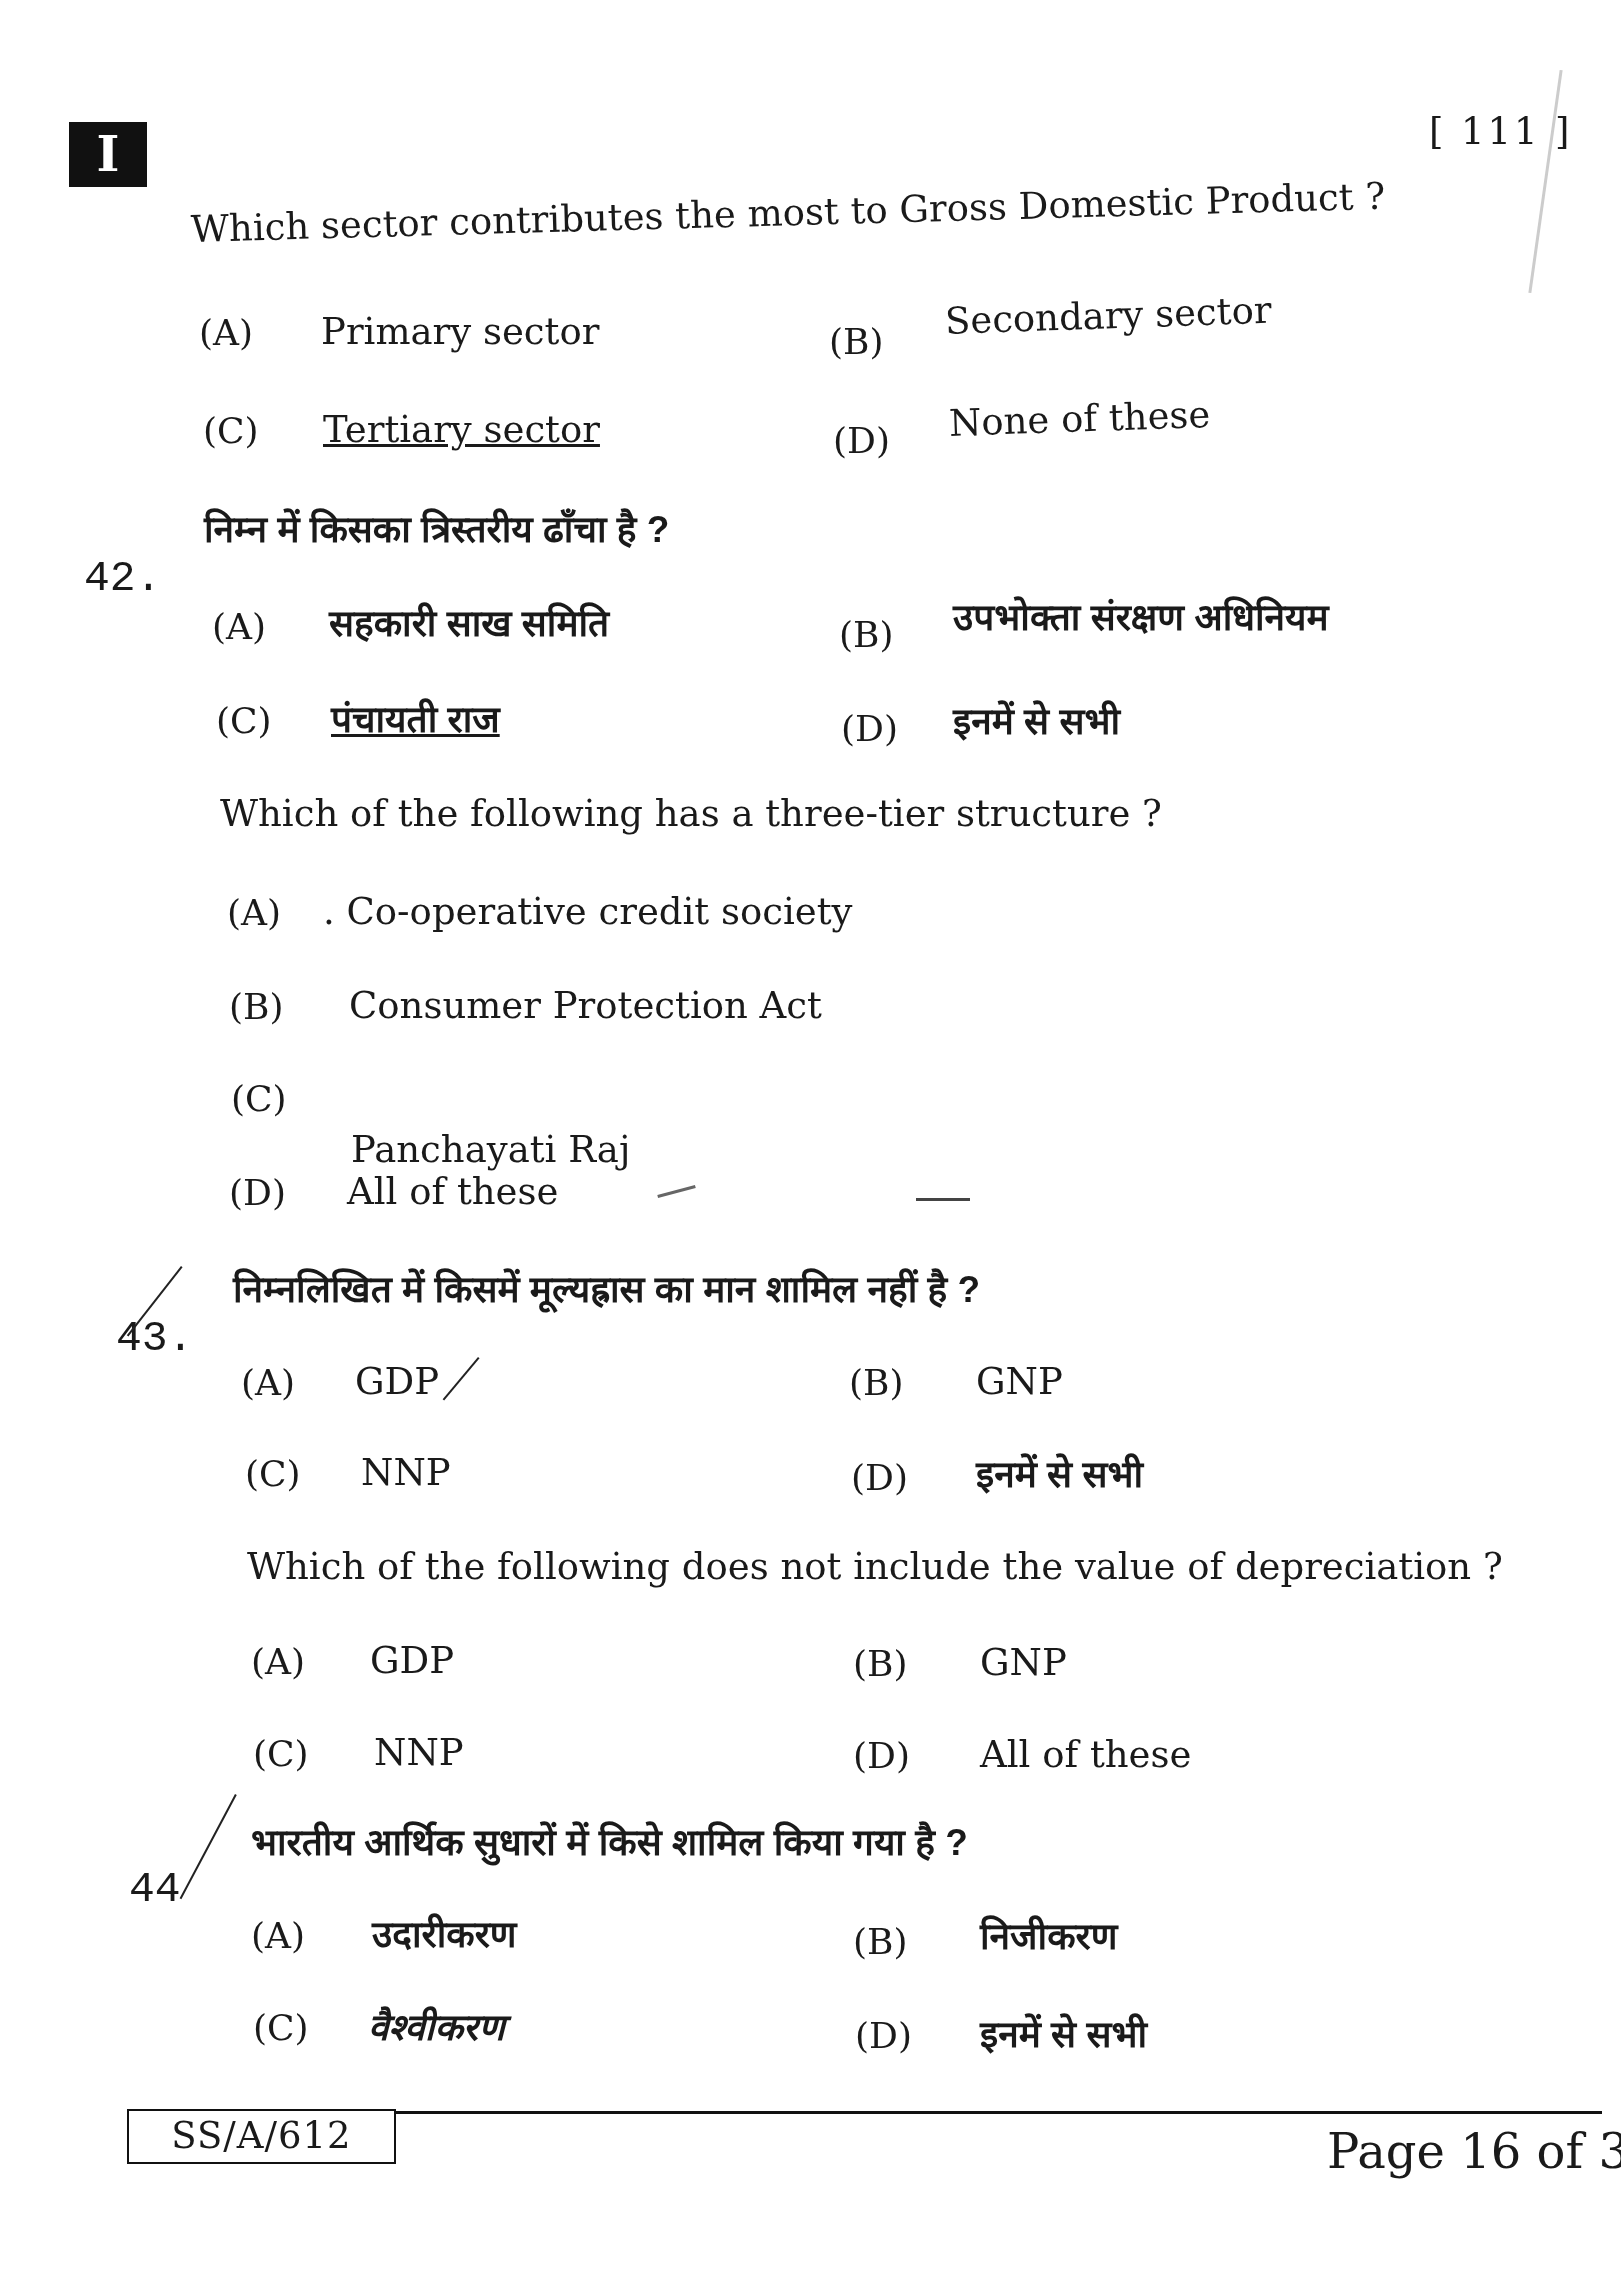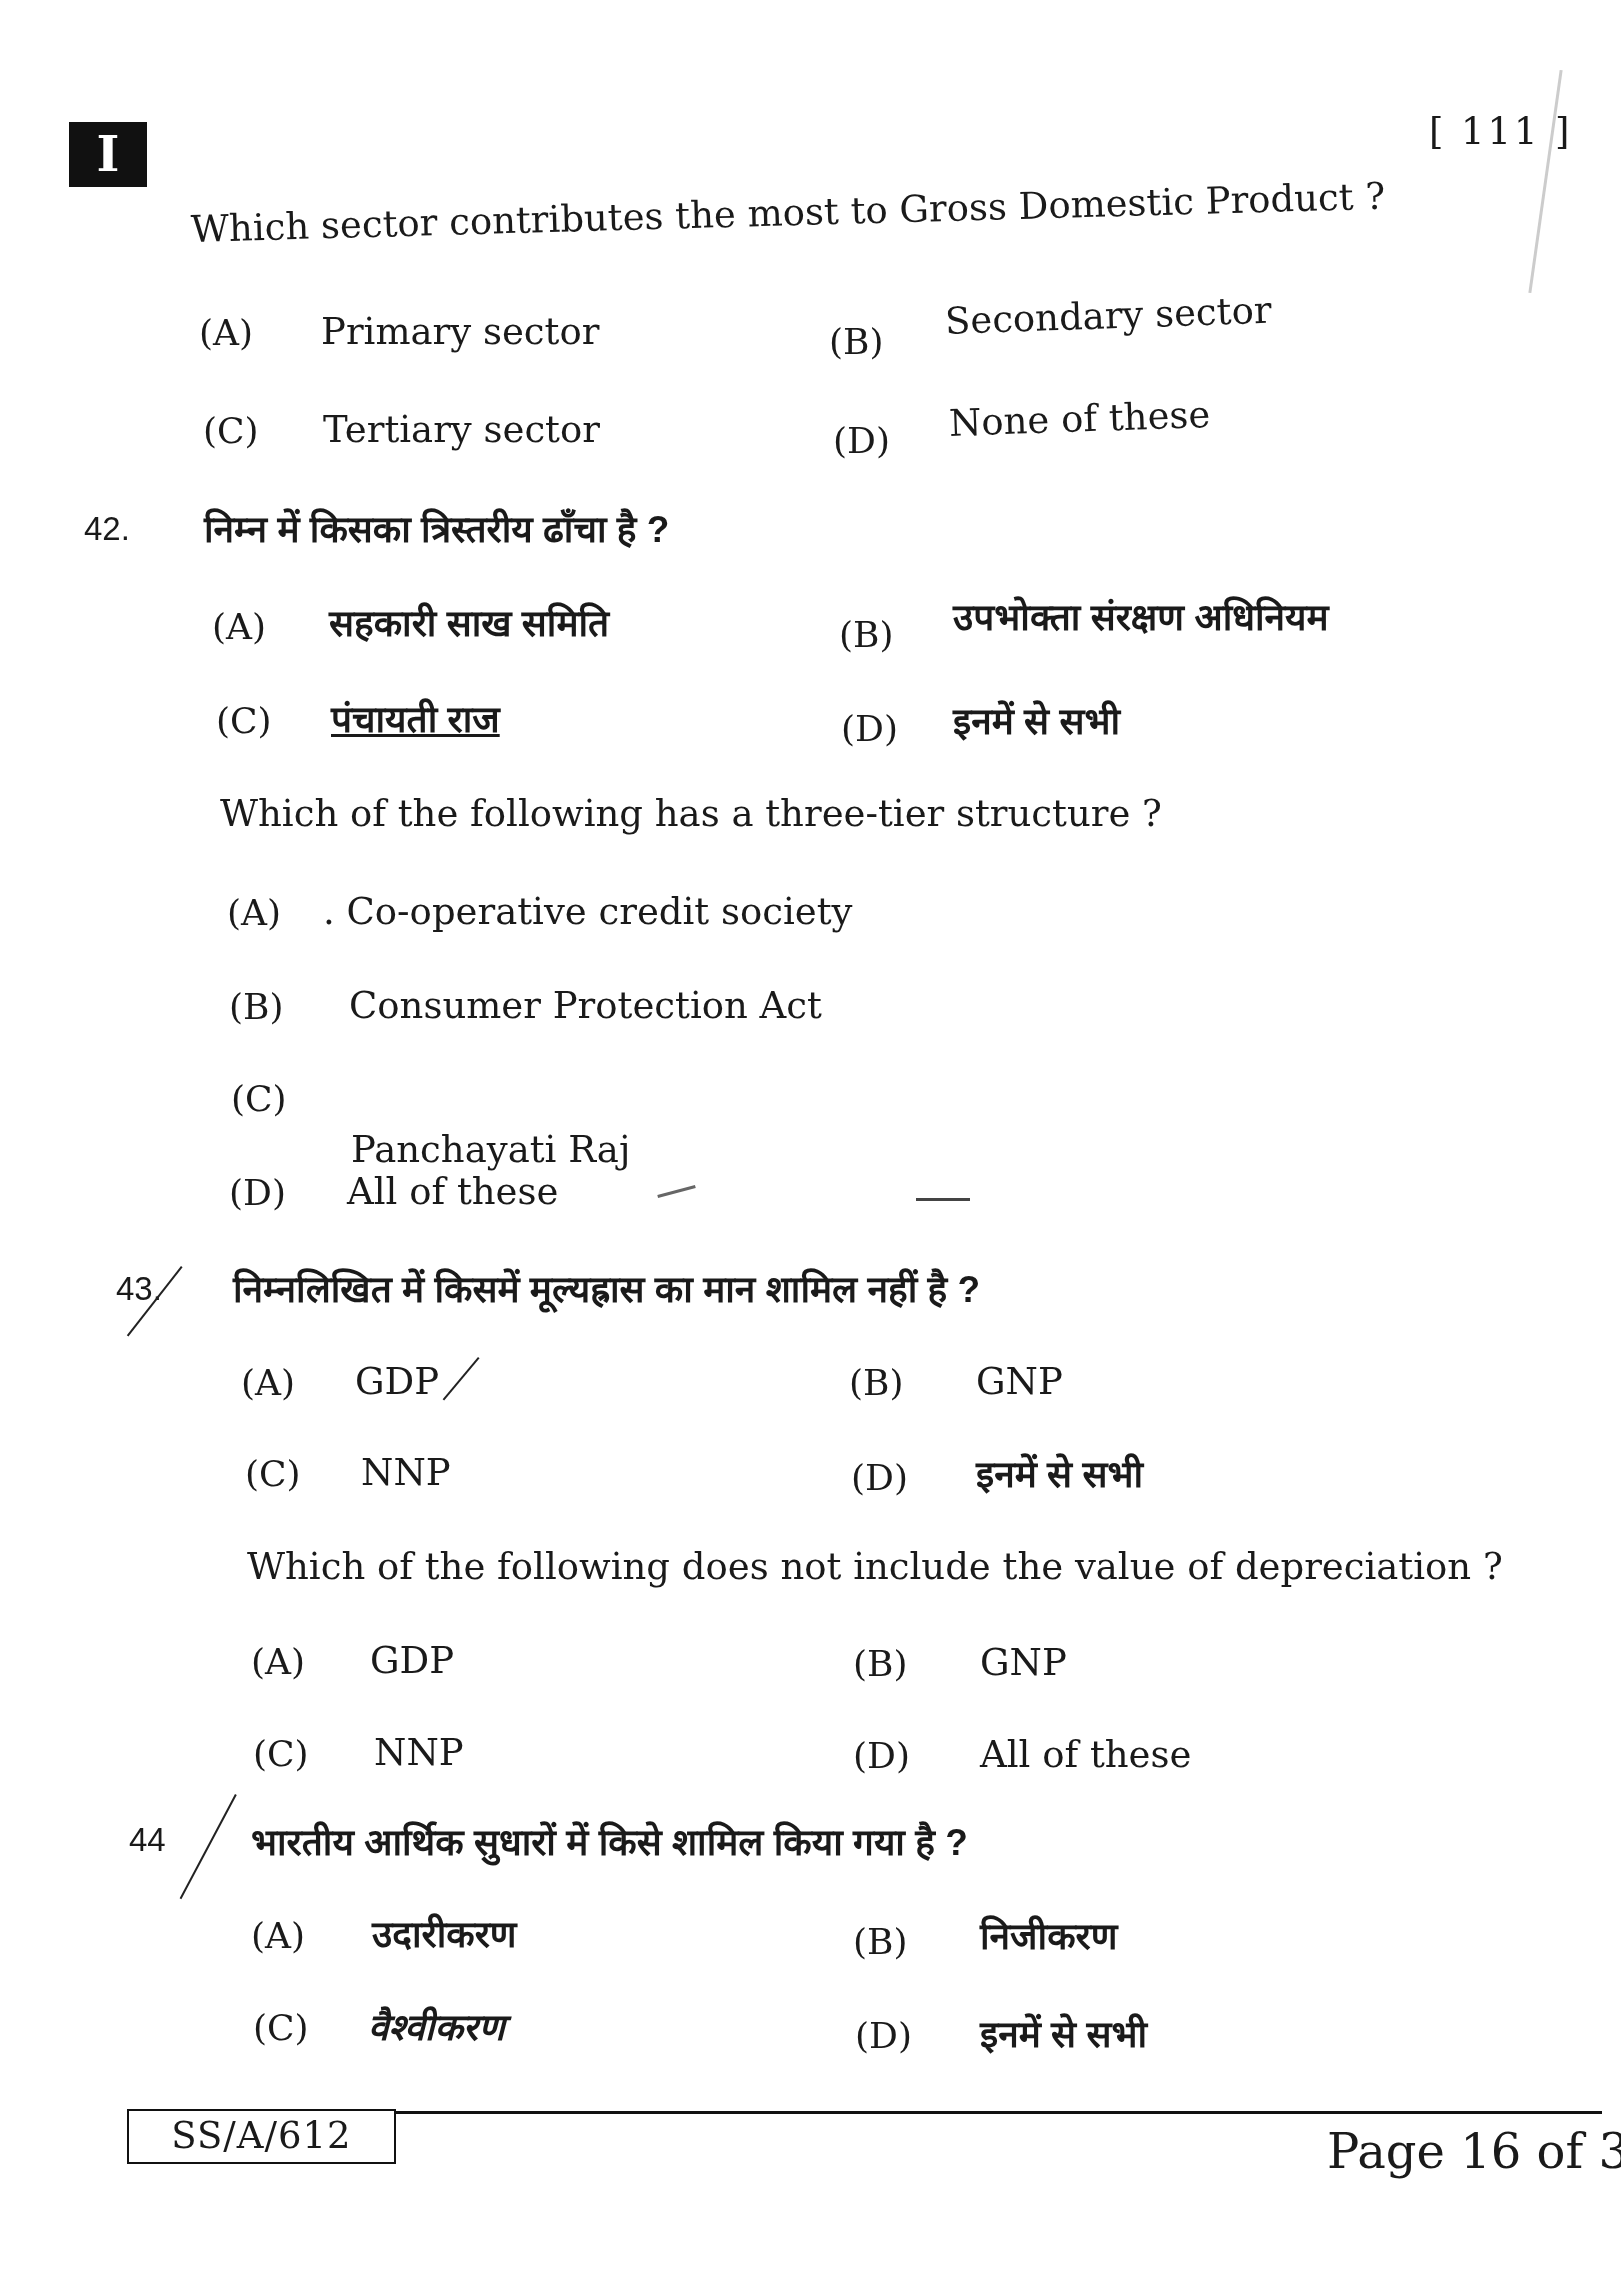--- a/index.html
+++ b/index.html
@@ -10,21 +10,21 @@
   }
   .abs { position: absolute; white-space: nowrap; }
   .set-badge {
     left: 69px; top: 122px; width: 78px; height: 65px;
     background: #111; color: #fff; font-weight: bold;
     font-size: 49px; line-height: 65px; text-align: center;
     font-family: "DejaVu Serif", serif;
   }
   .page-code { left: 1429px; top: 110px; font-size: 37px; letter-spacing: 2.9px; }
   .q-text { font-size: 37px; }
-  .q-num { font-size: 33px; font-family: Liberation Sans, sans-serif; }
+  .q-num { font-size: 43px; font-family: Liberation Mono, monospace; margin-top: 44px; }
   .opt-label { font-size: 36px; }
   .opt-text { font-size: 37px; }
   .hindi { font-family: "Liberation Sans", "DejaVu Sans", sans-serif; font-weight: bold; font-size: 37px; }
   .tick { position: absolute; border-left: 2.9px solid #222; transform-origin: top left; }
   .footer-code {
     left: 127px; top: 2109px; height: 55px; width: 269px;
     border: 2.9px solid #111; box-sizing: border-box;
     font-size: 37px; line-height: 49px; text-align: center; letter-spacing: 1px;
   }
   .footer-rule {
@@ -40,21 +40,21 @@
 <div class="abs set-badge">I</div>
 <div class="abs page-code">[ 111 ]</div>
 <div class="scan-mark" style="left:1544px;top:69px;width:2.9px;height:225px;transform:rotate(8deg);background:#ccc;"></div>
 
 <div class="abs q-text" style="left:191px;top:208px;transform:rotate(-1.6deg);transform-origin:left center;">Which sector contributes the most to Gross Domestic Product ?</div>
 <div class="abs opt-label" style="left:199px;top:312px;">(A)</div>
 <div class="abs opt-text" style="left:321px;top:310px;">Primary sector</div>
 <div class="abs opt-label" style="left:829px;top:321px;">(B)</div>
 <div class="abs opt-text" style="left:945px;top:300px;transform:rotate(-2deg);transform-origin:left center;">Secondary sector</div>
 <div class="abs opt-label" style="left:203px;top:410px;">(C)</div>
-<div class="abs opt-text" style="left:323px;top:408px;">Tertiary sector</div>
+<div class="abs opt-text" style="left:323px;top:408px;text-decoration:underline;">Tertiary sector</div>
 <div class="abs opt-label" style="left:833px;top:420px;">(D)</div>
 <div class="abs opt-text" style="left:949px;top:402px;transform:rotate(-2deg);transform-origin:left center;">None of these</div>
 
 <div class="abs q-num" style="left:84px;top:510px;">42.</div>
 <div class="abs hindi" style="left:204px;top:502px;">निम्न में किसका त्रिस्तरीय ढाँचा है ?</div>
 <div class="abs opt-label" style="left:212px;top:606px;">(A)</div>
 <div class="abs hindi" style="left:329px;top:596px;">सहकारी साख समिति</div>
 <div class="abs opt-label" style="left:839px;top:614px;">(B)</div>
 <div class="abs hindi" style="left:953px;top:590px;">उपभोक्ता संरक्षण अधिनियम</div>
 <div class="abs opt-label" style="left:216px;top:700px;">(C)</div>

